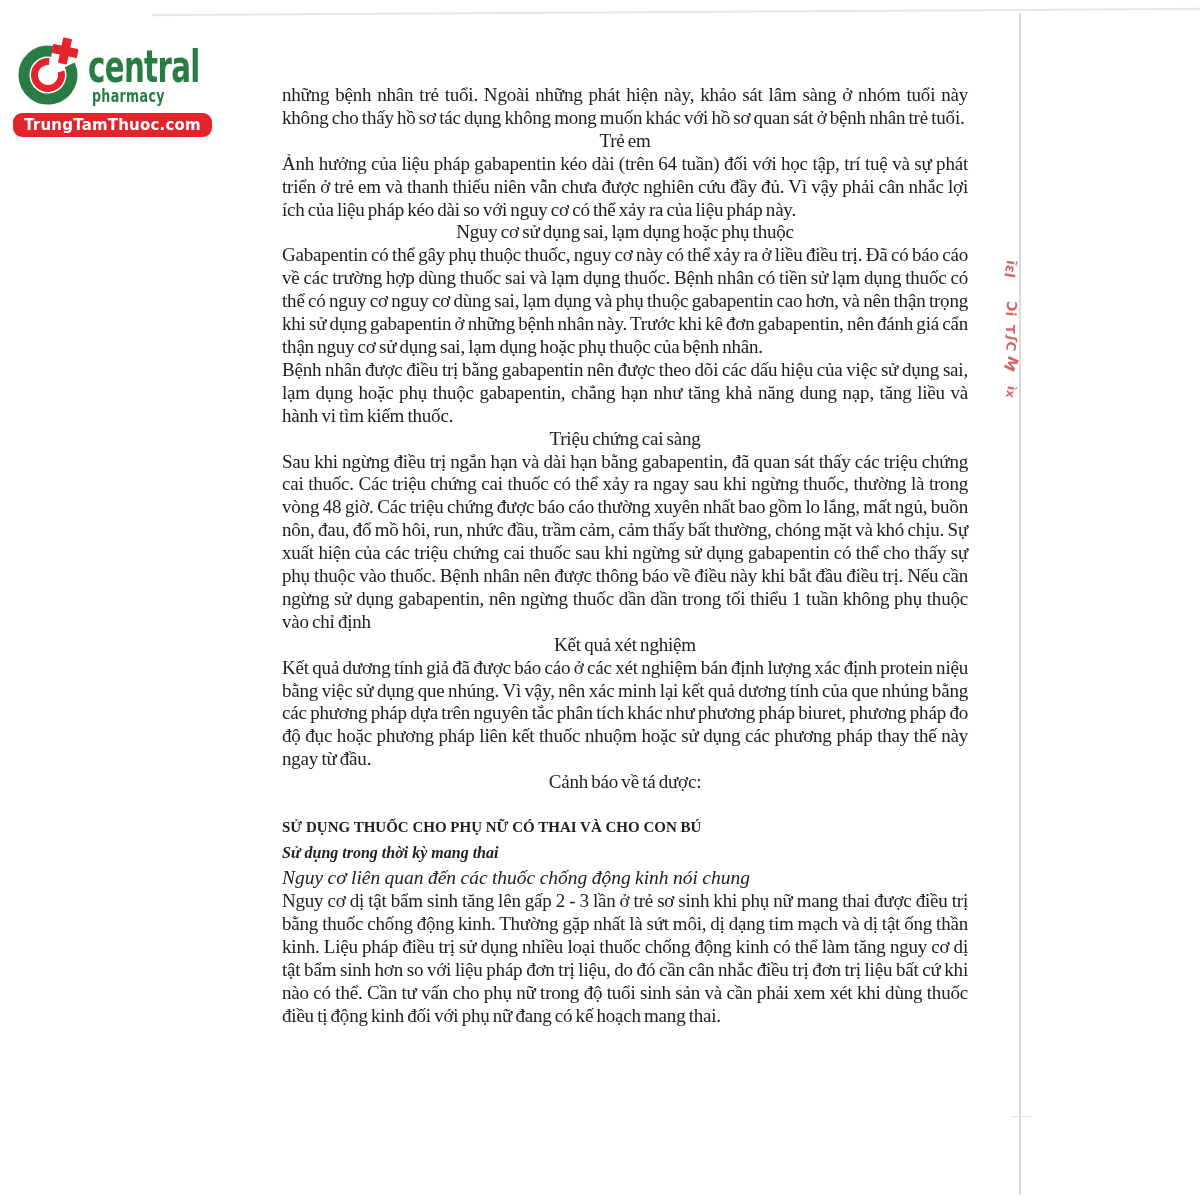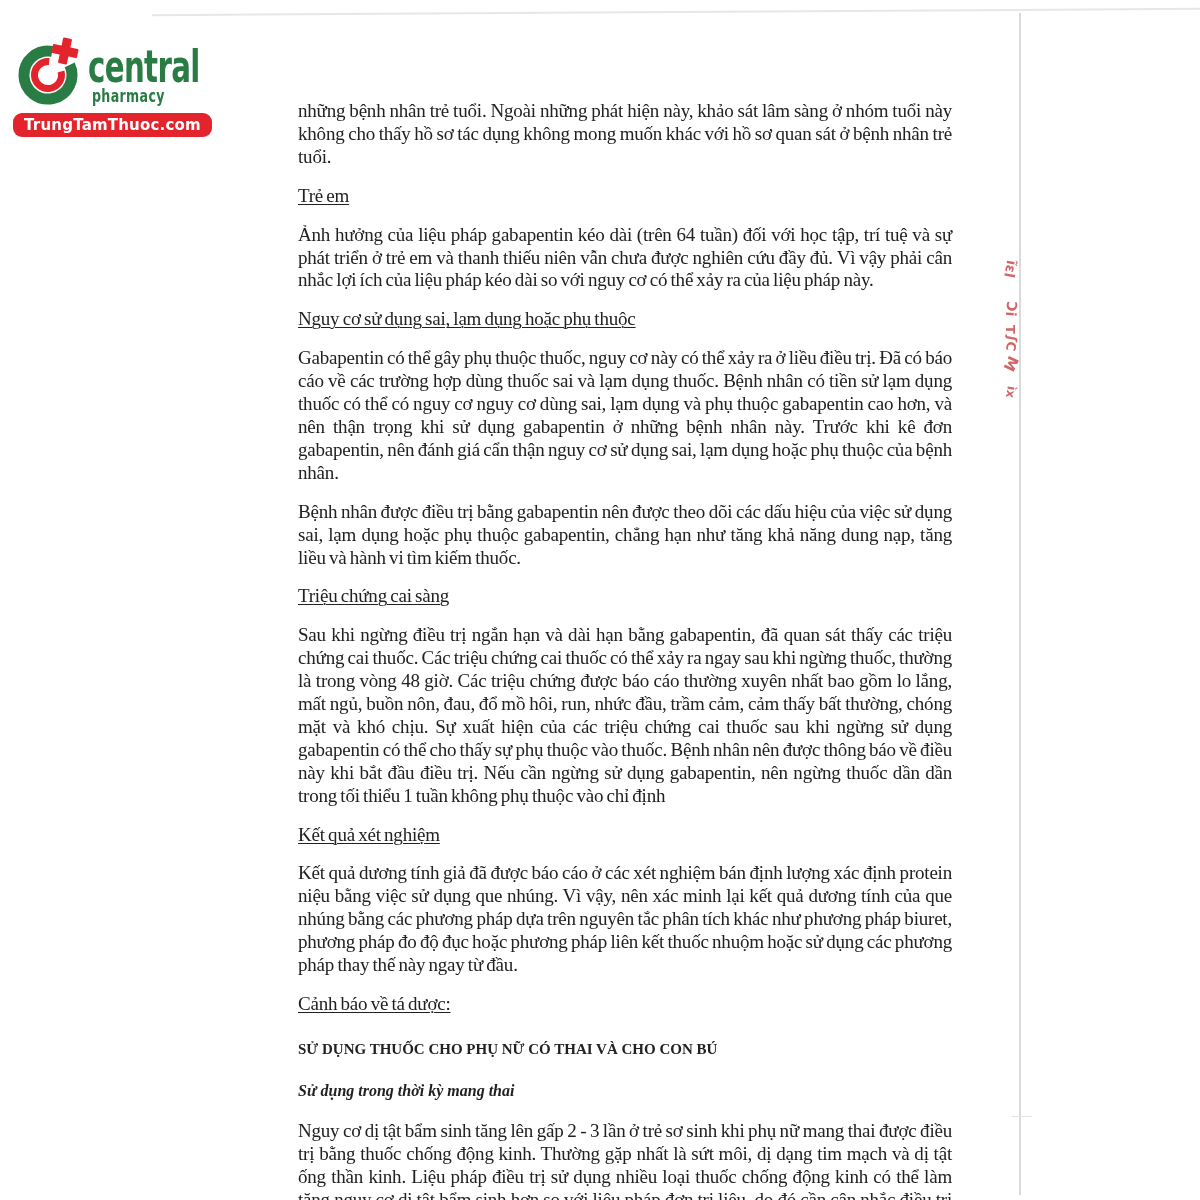--- a/index.html
+++ b/index.html
@@ -63,26 +63,25 @@
   }
 
   
   .doc{
     position:absolute;left:282px;top:84px;width:686px;
     color:var(--ink);
     font-size:19px;line-height:22.9px;
     letter-spacing:-0.2px;word-spacing:-1.3px;
     text-align:justify;
   }
-  .doc p{margin:16px;}
+  .doc p{margin:0;}
   .doc .hu{
-    text-decoration:underline;
     text-decoration-thickness:1px;
     text-underline-offset:2px;
-    text-align:left;
+    text-align:center;
   }
   .doc .hb{
     font-weight:bold;font-size:15px;line-height:26px;
     letter-spacing:0;word-spacing:0;text-align:left;
     margin-top:20px;
   }
   .doc .hbi{
     font-weight:bold;font-style:italic;font-size:16px;line-height:26px;
     letter-spacing:0;word-spacing:0;text-align:left;
   }
@@ -138,20 +137,21 @@
       <p class="hu">Nguy cơ sử dụng sai, lạm dụng hoặc phụ thuộc</p>
       <p class="para">Gabapentin có thể gây phụ thuộc thuốc, nguy cơ này có thể xảy ra ở liều điều trị. Đã có báo cáo về các trường hợp dùng thuốc sai và lạm dụng thuốc. Bệnh nhân có tiền sử lạm dụng thuốc có thể có nguy cơ nguy cơ dùng sai, lạm dụng và phụ thuộc gabapentin cao hơn, và nên thận trọng khi sử dụng gabapentin ở những bệnh nhân này. Trước khi kê đơn gabapentin, nên đánh giá cẩn thận nguy cơ sử dụng sai, lạm dụng hoặc phụ thuộc của bệnh nhân.</p>
       <p class="para">Bệnh nhân được điều trị bằng gabapentin nên được theo dõi các dấu hiệu của việc sử dụng sai, lạm dụng hoặc phụ thuộc gabapentin, chẳng hạn như tăng khả năng dung nạp, tăng liều và hành vi tìm kiếm thuốc.</p>
       <p class="hu">Triệu chứng cai sàng</p>
       <p class="para">Sau khi ngừng điều trị ngắn hạn và dài hạn bằng gabapentin, đã quan sát thấy các triệu chứng cai thuốc. Các triệu chứng cai thuốc có thể xảy ra ngay sau khi ngừng thuốc, thường là trong vòng 48 giờ. Các triệu chứng được báo cáo thường xuyên nhất bao gồm lo lắng, mất ngủ, buồn nôn, đau, đổ mồ hôi, run, nhức đầu, trầm cảm, cảm thấy bất thường, chóng mặt và khó chịu. Sự xuất hiện của các triệu chứng cai thuốc sau khi ngừng sử dụng gabapentin có thể cho thấy sự phụ thuộc vào thuốc. Bệnh nhân nên được thông báo về điều này khi bắt đầu điều trị. Nếu cần ngừng sử dụng gabapentin, nên ngừng thuốc dần dần trong tối thiểu 1 tuần không phụ thuộc vào chỉ định</p>
       <p class="hu">Kết quả xét nghiệm</p>
       <p class="para">Kết quả dương tính giả đã được báo cáo ở các xét nghiệm bán định lượng xác định protein niệu bằng việc sử dụng que nhúng. Vì vậy, nên xác minh lại kết quả dương tính của que nhúng bằng các phương pháp dựa trên nguyên tắc phân tích khác như phương pháp biuret, phương pháp đo độ đục hoặc phương pháp liên kết thuốc nhuộm hoặc sử dụng các phương pháp thay thế này ngay từ đầu.</p>
       <p class="hu">Cảnh báo về tá dược:</p>
       <p class="hb">SỬ DỤNG THUỐC CHO PHỤ NỮ CÓ THAI VÀ CHO CON BÚ</p>
       <p class="hbi">Sử dụng trong thời kỳ mang thai</p>
+      <p class="hi">Nguy cơ liên quan đến các thuốc chống động kinh nói chung</p>
       <p class="para">Nguy cơ dị tật bẩm sinh tăng lên gấp 2 - 3 lần ở trẻ sơ sinh khi phụ nữ mang thai được điều trị bằng thuốc chống động kinh. Thường gặp nhất là sứt môi, dị dạng tim mạch và dị tật ống thần kinh. Liệu pháp điều trị sử dụng nhiều loại thuốc chống động kinh có thể làm tăng nguy cơ dị tật bẩm sinh hơn so với liệu pháp đơn trị liệu, do đó cần cân nhắc điều trị đơn trị liệu bất cứ khi nào có thể. Cần tư vấn cho phụ nữ trong độ tuổi sinh sản và cần phải xem xét khi dùng thuốc điều tị động kinh đối với phụ nữ đang có kế hoạch mang thai.</p>
     </main>
 
   <div class="stamp" id="stamp">
       <span style="left: 1002px; top: 262px; font-size: 14px; transform: rotate(100deg);">ĩɛl</span>
       <span style="left: 1004px; top: 302px; font-size: 14px; transform: rotate(95deg);">Ɔi</span>
       <span style="left: 1006px; top: 323px; font-size: 13px; transform: rotate(90deg);">T</span>
       <span style="left: 1004px; top: 337px; font-size: 13px; transform: rotate(100deg);">ʃC</span>
       <span style="left: 1003px; top: 356px; font-size: 15px; transform: rotate(115deg);">M</span>
       <span style="left: 1005px; top: 386px; font-size: 12px; transform: rotate(100deg);">ìx</span>

